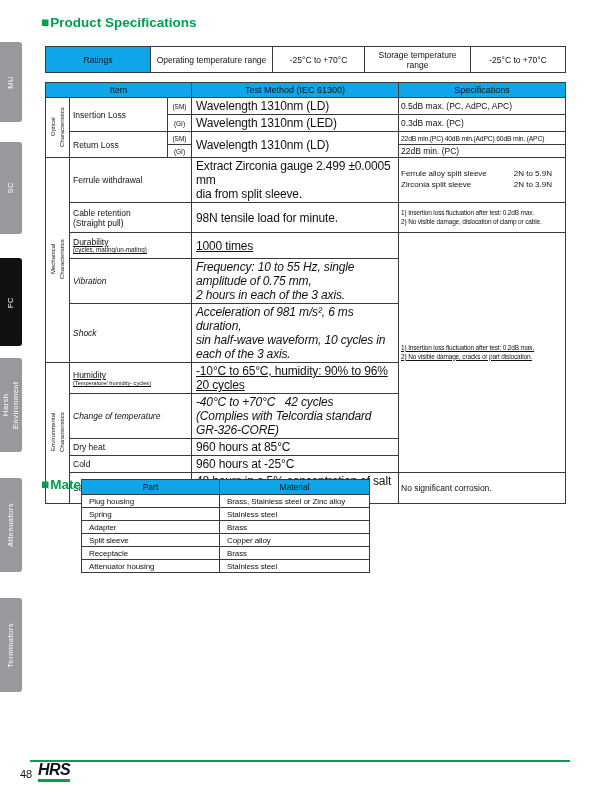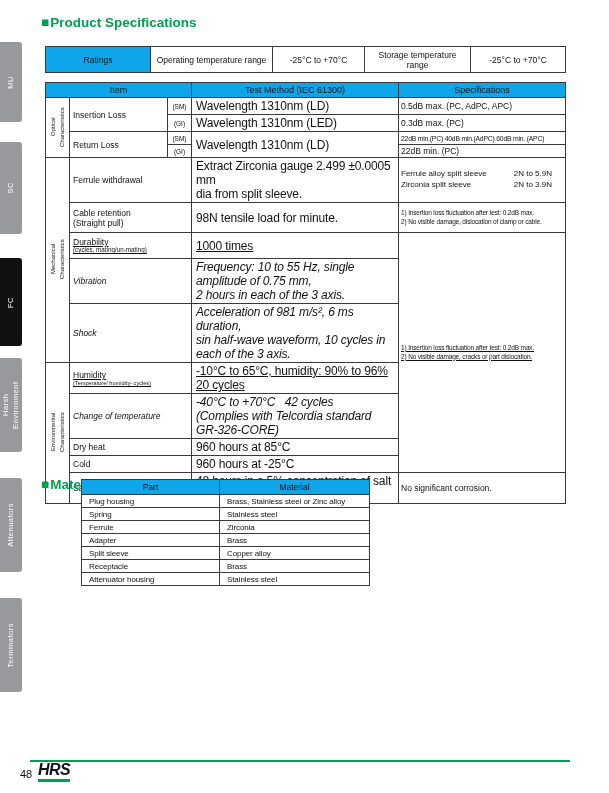--- a/index.html
+++ b/index.html
@@ -245,24 +245,20 @@
     </tr>
     <tr>
       <td>Plug housing</td>
       <td>Brass, Stainless steel or Zinc alloy</td>
     </tr>
     <tr>
       <td>Spring</td>
       <td>Stainless steel</td>
     </tr>
     <tr>
-      <td>Ferrule</td>
-      <td>Zirconia</td>
-    </tr>
-    <tr>
       <td>Adapter</td>
       <td>Brass</td>
     </tr>
     <tr>
       <td>Split sleeve</td>
       <td>Copper alloy</td>
     </tr>
     <tr>
       <td>Receptacle</td>
       <td>Brass</td>

